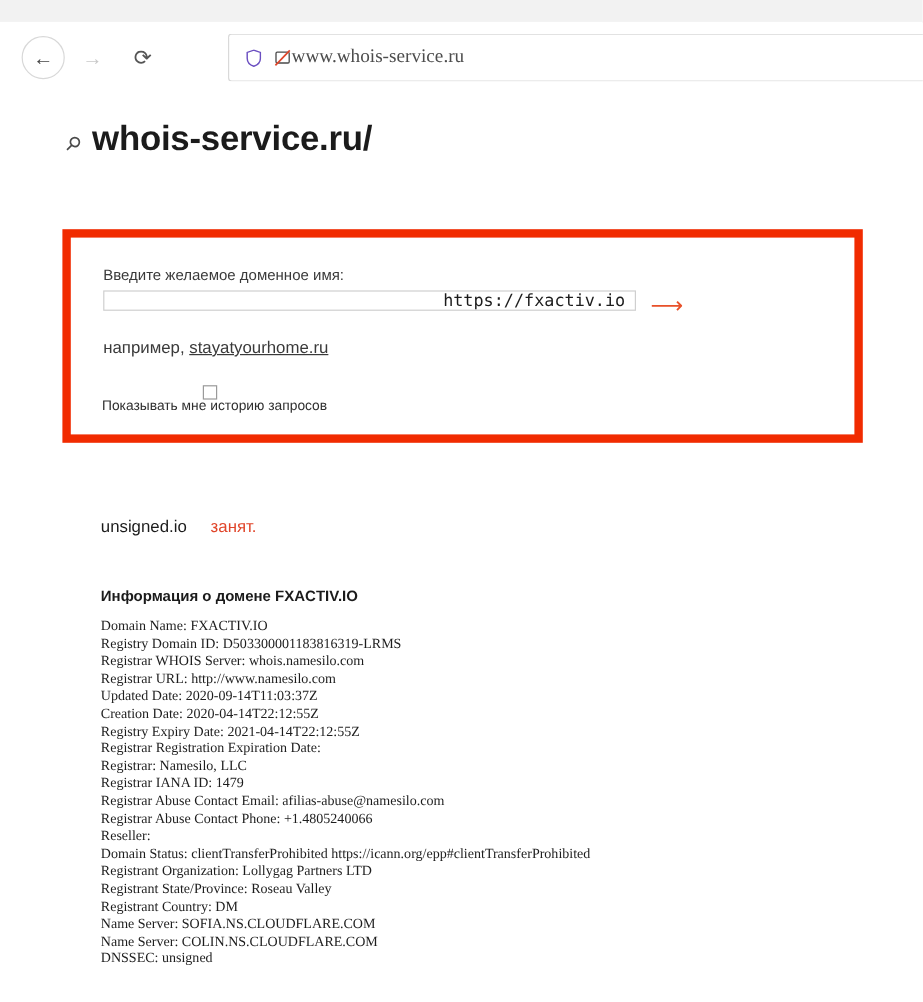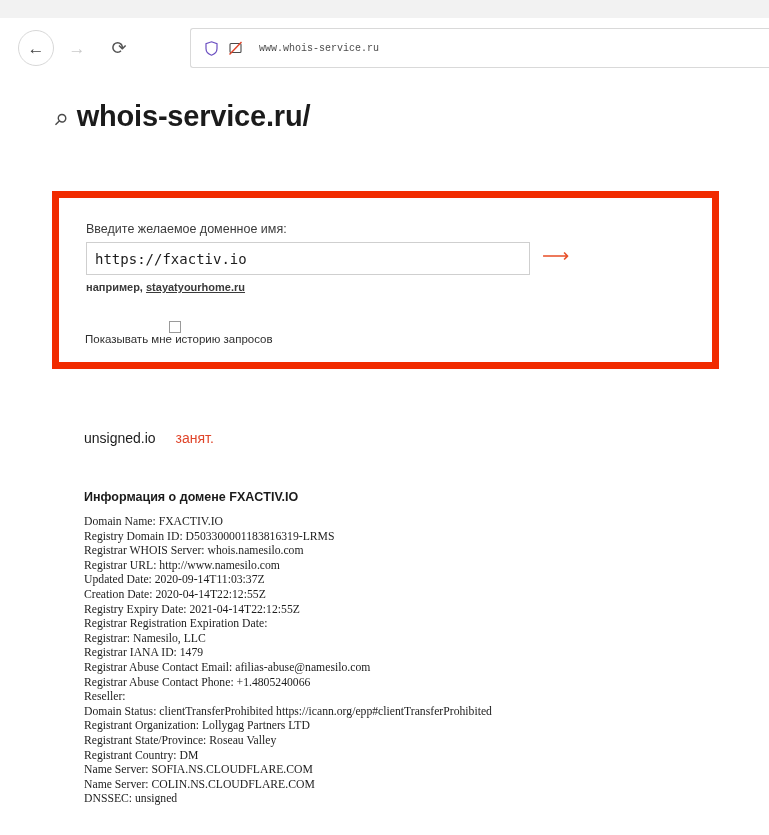--- a/index.html
+++ b/index.html
@@ -78,24 +78,23 @@
     margin-left: 12px;
     width: 16px;
     height: 18px;
     display: flex;
     align-items: center;
     justify-content: center;
   }
   .url-icon.shield svg { display: block; }
   .url-icon.blocked { margin-left: 8px; }
   .url-text {
-    margin-left: 16px;
-    font-size: 10px;
+    font-size: 16px;
     color: #4d4d4d;
-    font-family: Liberation Mono, monospace;
+    font-family: Liberation Serif, serif;
     white-space: nowrap;
   }
 
   
   .page {
     position: absolute;
     top: 78px; left: 0;
     width: 769px;
     height: 757px;
     background: #ffffff;
@@ -139,46 +138,46 @@
     top: 144px;
     left: 86px;
     font-size: 12.5px;
     color: #3a3a3a;
   }
   .domain-input {
     position: absolute;
     top: 164px;
     left: 86px;
     width: 444px;
-    height: 33px;
+    height: 17px;
     border: 1px solid #cfcfcf;
     background: #fff;
     box-sizing: border-box;
     font-family: "DejaVu Sans Mono", monospace;
     font-size: 14px;
     color: #1c1c1c;
     padding: 0 8px;
     outline: none;
+    text-align: right;
   }
   .submit-arrow {
     position: absolute;
     top: 168px;
     left: 542px;
     color: #e8512a;
     font-size: 19px;
     line-height: 1;
     user-select: none;
   }
   .example-line {
     position: absolute;
     top: 203px;
     left: 86px;
-    font-size: 11px;
+    font-size: 14px;
     color: #3a3a3a;
-    font-weight: bold;
   }
   .example-line a {
     color: #3a3a3a;
     text-decoration: underline;
   }
   .checkbox-row {
     position: absolute;
     top: 243px;
     left: 85px;
     display: flex;

